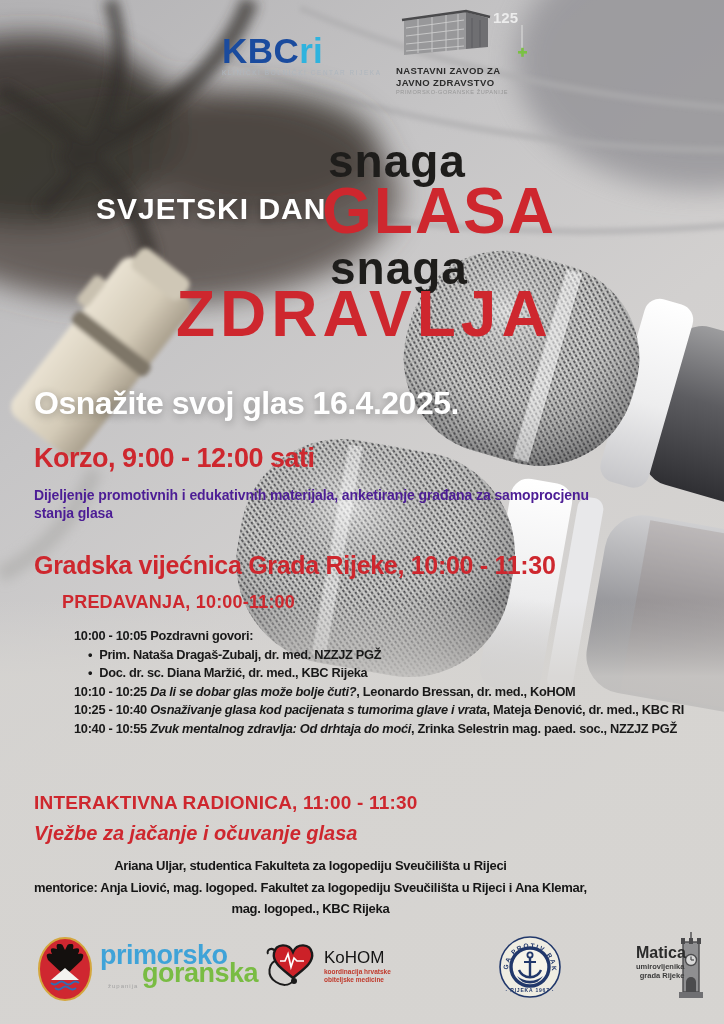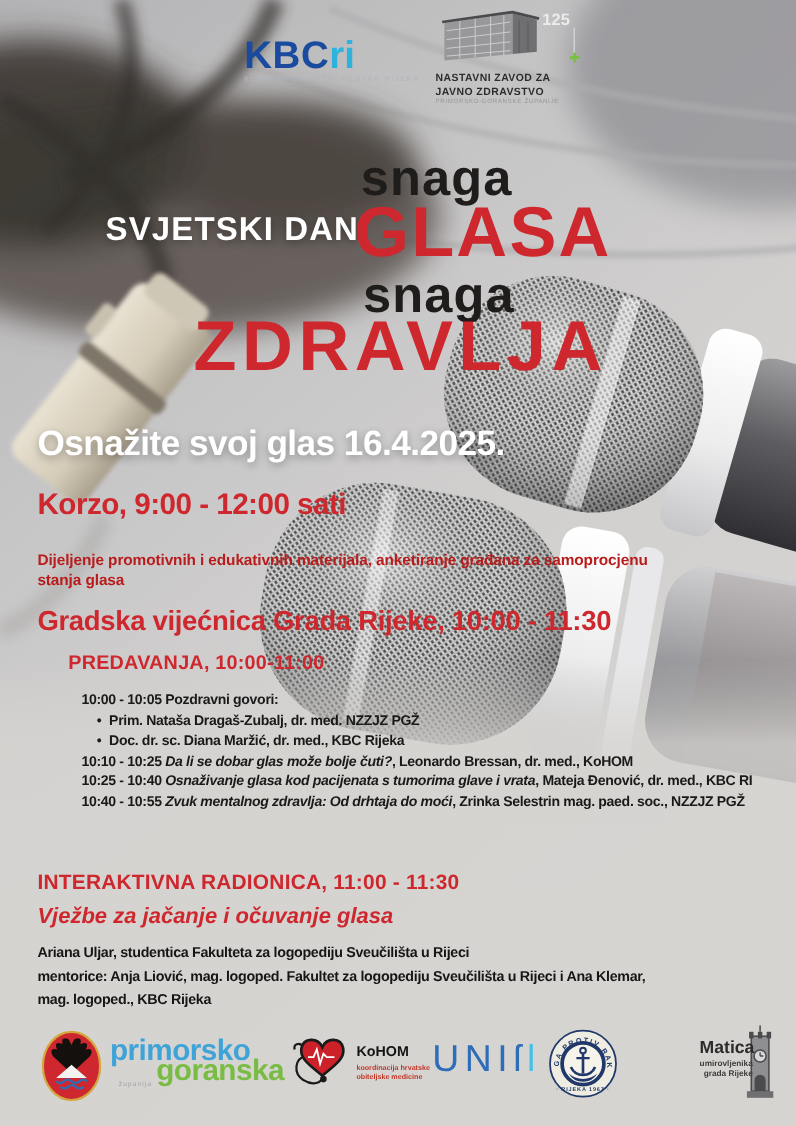--- a/index.html
+++ b/index.html
@@ -22,42 +22,42 @@
   .t-snaga1{left:328px;top:134px;font-size:46px;font-weight:700;color:#1e1d1b;letter-spacing:1px;}
   .t-day{left:96px;top:192px;font-size:30px;font-weight:700;color:#fff;letter-spacing:1px;
     text-shadow:0 2px 8px rgba(0,0,0,.35);}
   .t-glasa{left:322px;top:174px;font-size:64px;font-weight:800;color:#ce272e;letter-spacing:2px;}
   .t-snaga2{left:330px;top:241px;font-size:46px;font-weight:700;color:#1e1d1b;letter-spacing:1px;}
   .t-zdravlja{left:176px;top:277px;font-size:64px;font-weight:800;color:#ce272e;letter-spacing:5px;}
 
   .tagline{left:34px;top:385px;font-size:32px;font-weight:700;color:#fff;letter-spacing:-.5px;
     text-shadow:0 2px 8px rgba(0,0,0,.3);}
   .korzo-h{left:34px;top:443px;font-size:27px;font-weight:700;color:#ce272e;letter-spacing:-.5px;}
-  .korzo-desc{left:34px;top:500px;font-size:14px;font-weight:700;color:#b91c1c;letter-spacing:-.1px;}
+  .korzo-desc{left:34px;top:486px;font-size:14px;font-weight:700;color:#4c1d95;letter-spacing:-.1px;}
   .korzo-desc div{line-height:18px;white-space:nowrap;}
   .vijec-h{left:34px;top:551px;font-size:25px;font-weight:700;color:#ce272e;letter-spacing:-.3px;white-space:nowrap;}
   .predav-h{left:34px;top:592px;font-size:18px;font-weight:700;color:#ce272e;letter-spacing:.2px;margin-left:28px;}
   .schedule{left:34px;top:627px;font-size:12.8px;font-weight:700;color:#191919;margin-left:40px;}
   .sched-row{white-space:nowrap;line-height:18.6px;letter-spacing:-.3px;}
   .sched-bullet{padding-left:14px;}
   .bullet-dot{margin-right:7px;}
   .seg-italic{font-style:italic;}
   .interakt-h{left:34px;top:792px;font-size:19px;font-weight:700;color:#ce272e;letter-spacing:.2px;}
   .vjezbe-h{left:34px;top:822px;font-size:20px;font-weight:700;font-style:italic;color:#ce272e;}
-  .rad-lines{left:34px;top:855px;font-size:13px;font-weight:700;color:#161616;}
+  .rad-lines{left:34px;top:855px;font-size:13px;font-weight:700;color:#161616;text-align:center;}
   .rad-line{line-height:21.5px;white-space:nowrap;letter-spacing:-.3px;}
 
   
   .coat{left:36px;top:936px;}
   .pgz-text{left:100px;top:942px;width:160px;line-height:1;}
   .pgz-l1{font-size:27px;font-weight:700;color:#3fa3d8;letter-spacing:-.5px;}
   .pgz-l2{font-size:27px;font-weight:700;color:#79bc43;margin-top:-9px;margin-left:42px;letter-spacing:-.5px;}
   .pgz-sub{font-size:6px;color:#a2a2a2;margin-left:8px;margin-top:-4px;letter-spacing:1px;}
   .kohom{left:264px;top:936px;}
-  .kohom-name{position:absolute;left:60px;top:12px;font-size:13px;font-weight:700;color:#141414;}
+  .kohom-name{position:absolute;left:60px;top:12px;font-size:17px;font-weight:400;color:#141414;}
   .kohom-sub{position:absolute;left:60px;top:32px;font-size:6.5px;font-weight:700;color:#c0392b;line-height:8px;}
   .uniri{left:393px;top:944px;font-size:34px;font-weight:400;color:#2e6db8;letter-spacing:5px;}
   .uniri .cy{color:#42c2e6;}
   .liga{left:496px;top:930px;}
   .matica{left:598px;top:932px;}
   .matica-name{position:absolute;left:38px;top:12px;font-size:16px;font-weight:700;color:#2b2b2b;}
   .matica-sub{position:absolute;left:38px;top:30px;font-size:7.5px;font-weight:700;color:#3c3c3c;line-height:9px;}
 </style>
 </head>
 <body>
@@ -267,23 +267,20 @@
       <path d="M29 16 C25 7 12 7 10 17 C8 27 20 34 29 42 C38 34 50 27 48 17 C46 7 33 7 29 16 Z" fill="#cc2128" stroke="#1a1a1a" stroke-width="2.4"></path>
       <polyline points="16,25 21,25 24,18 27,31 30,22 33,25 40,25" stroke="#ffffff" stroke-width="1.7" fill="none"></polyline>
     </svg>
     <div class="kohom-name">KoHOM</div>
     <div class="kohom-sub">
       <div>koordinacija hrvatske</div>
       <div>obiteljske medicine</div>
     </div>
   </div>
 
-  <div class="layer abs uniri">
-    <span>UNI</span><span>ſ</span><span class="cy">l</span>
-  </div>
 
   <div class="layer abs liga">
     <svg width="68" height="72" viewBox="0 0 68 72">
       <defs>
           <path id="arcT" d="M12 40 A22 22 0 1 1 56 40"></path>
         </defs>
       <circle cx="34" cy="37" r="30" fill="#efede2" stroke="#21386b" stroke-width="1.6"></circle>
       <circle cx="34" cy="37" r="19" fill="#f6f4ea" stroke="#21386b" stroke-width="3.4"></circle>
       <g stroke="#21386b" fill="none">
         <circle cx="34" cy="25" r="2.6" stroke-width="1.8"></circle>

